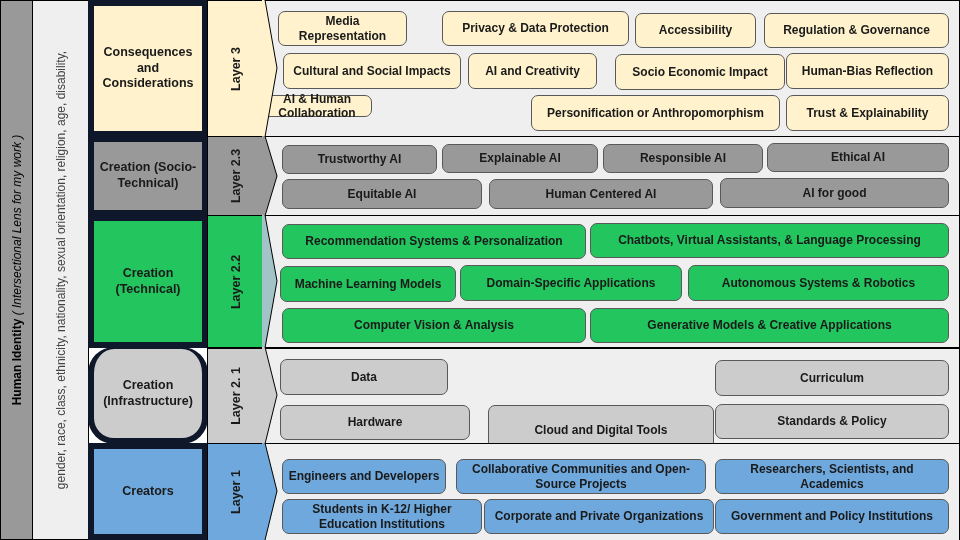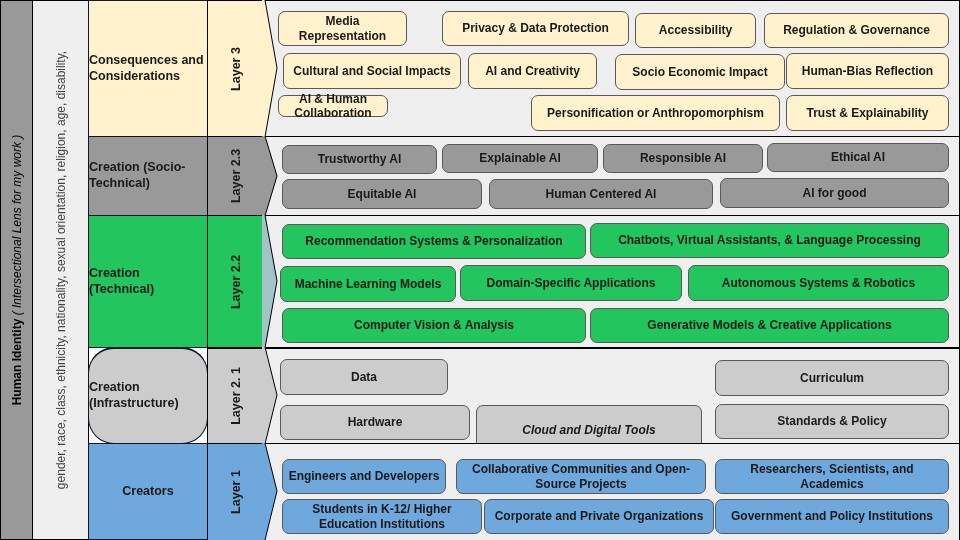--- a/index.html
+++ b/index.html
@@ -10,22 +10,22 @@
   
   #col-identity { left:0; top:0; width:33px; height:540px; background:#999999; border:1px solid #000; }
   #col-attrs { left:32px; top:0; width:57px; height:540px; background:#efefef; border:1px solid #000; }
   .vtext { position:absolute; left:50%; top:50%; white-space:nowrap; transform:translate(-50%,-50%) rotate(-90deg); }
   #identity-text { font-size:12px; color:#000; }
   #identity-text b { font-weight:bold; }
   #identity-text i { font-style:italic; }
   #attrs-text { font-size:12px; color:#434343; }
 
   
-  .row-label { left:88px; width:120px; border:1px solid #0f172a; display:flex; align-items:center; justify-content:center;
-               font-weight:bold; font-size:12.5px; line-height:1.25; color:#1a1a1a; }
+  .row-label { left:88px; width:120px; border:6px solid #0f172a; display:flex; align-items:center; justify-content:center;
+               text-align:center; font-weight:bold; font-size:12.5px; line-height:1.25; color:#1a1a1a; }
   .row-layer { left:207px; width:56px; border:1px solid #000; border-right:none; }
   .layer-text { font-weight:bold; font-size:12.5px; color:#1a1a1a; }
   .chev { position:absolute; left:262px; width:18px; overflow:visible; }
   .row-panel { left:262px; width:698px; background:#efefef; border:1px solid #000; border-left:none; }
 
   .box { position:absolute; box-sizing:border-box; border:1px solid #595959; border-radius:7px;
          display:flex; align-items:center; justify-content:center; text-align:center;
          font-weight:bold; font-size:12px; line-height:1.2; color:#1a1a1a; padding:0 4px; }
   .c-yellow { background:#fff2cc; }
   .c-gray { background:#999999; }
@@ -49,21 +49,21 @@
 </div>
 <div class="abs row-panel" style="top:0;height:137px;">
   <div class="box c-yellow" style="left:16px;top:10px;width:129px;height:35px;">Media Representation</div>
   <div class="box c-yellow" style="left:180px;top:10px;width:187px;height:35px;">Privacy &amp; Data Protection</div>
   <div class="box c-yellow" style="left:373px;top:12px;width:121px;height:35px;">Accessibility</div>
   <div class="box c-yellow" style="left:502px;top:12px;width:185px;height:35px;">Regulation &amp; Governance</div>
   <div class="box c-yellow" style="left:21px;top:52px;width:178px;height:36px;">Cultural and Social Impacts</div>
   <div class="box c-yellow" style="left:206px;top:52px;width:129px;height:36px;">AI and Creativity</div>
   <div class="box c-yellow" style="left:353px;top:53px;width:170px;height:36px;">Socio Economic Impact</div>
   <div class="box c-yellow" style="left:524px;top:52px;width:163px;height:36px;">Human-Bias Reflection</div>
-  <div class="box c-yellow" style="left:16px;top:94px;width:110px;height:22px;">AI &amp; Human Collaboration</div>
+  <div class="box c-yellow" style="left:0;top:94px;width:110px;height:22px;">AI &amp; Human Collaboration</div>
   <div class="box c-yellow" style="left:137px;top:94px;width:128px;height:36px;margin-top:45px;">Dilemmas in Decision Making</div>
   <div class="box c-yellow" style="left:269px;top:94px;width:249px;height:36px;">Personification or Anthropomorphism</div>
   <div class="box c-yellow" style="left:524px;top:94px;width:163px;height:36px;">Trust &amp; Explainability</div>
 </div>
 <svg class="chev" style="top:0;height:137px;" viewBox="0 0 18 137" preserveAspectRatio="none">
   <polygon points="0,0 3,0 15,68 3,137 0,137" fill="#fff2cc"></polygon>
   <polyline points="3,0 15,68 3,137" fill="none" stroke="#000" stroke-width="1"></polyline>
 </svg>
 
 <div class="abs row-label c-gray" style="top:136px;height:80px;">Creation (Socio-Technical)</div>
@@ -103,21 +103,21 @@
 </svg>
 
 <div class="abs row-label c-light" style="top:347px;height:97px;border-top-width:2px;border-radius:26px;">Creation (Infrastructure)</div>
 <div class="abs row-layer c-light" style="top:347px;height:97px;border-top-width:2px;">
   <div class="vtext layer-text">Layer 2. 1</div>
 </div>
 <div class="abs row-panel" style="top:347px;height:97px;border-top-width:2px;">
   <div class="box c-light" style="left:18px;top:10px;width:168px;height:36px;">Data</div>
   <div class="box c-light" style="left:453px;top:11px;width:234px;height:36px;">Curriculum</div>
   <div class="box c-light" style="left:18px;top:56px;width:190px;height:35px;">Hardware</div>
-  <div class="box c-light" style="left:214px;top:56px;width:226px;height:51px;font-style:italic;">Cloud and Digital Tools</div>
+  <div class="box c-light" style="left:226px;top:56px;width:226px;height:51px;">Cloud and Digital Tools</div>
   <div class="box c-light" style="left:453px;top:55px;width:234px;height:35px;">Standards &amp; Policy</div>
 </div>
 <svg class="chev" style="top:347px;height:97px;" viewBox="0 0 18 97" preserveAspectRatio="none">
   <polygon points="0,0 3,0 15,48 3,97 0,97" fill="#cccccc"></polygon>
   <polyline points="3,0 15,48 3,97" fill="none" stroke="#000" stroke-width="1"></polyline>
 </svg>
 
 <div class="abs row-label c-blue" style="top:443px;height:97px;">Creators</div>
 <div class="abs row-layer c-blue" style="top:443px;height:97px;border-bottom:none;">
   <div class="vtext layer-text">Layer 1</div>

